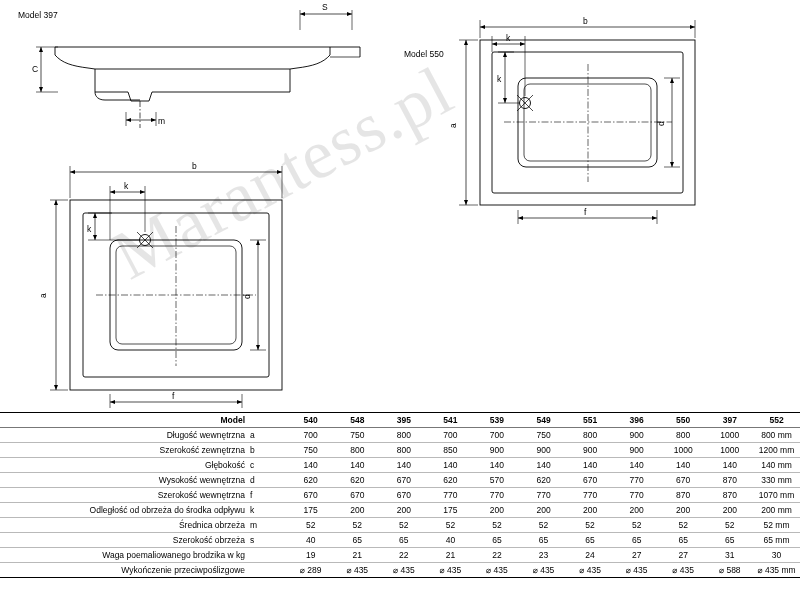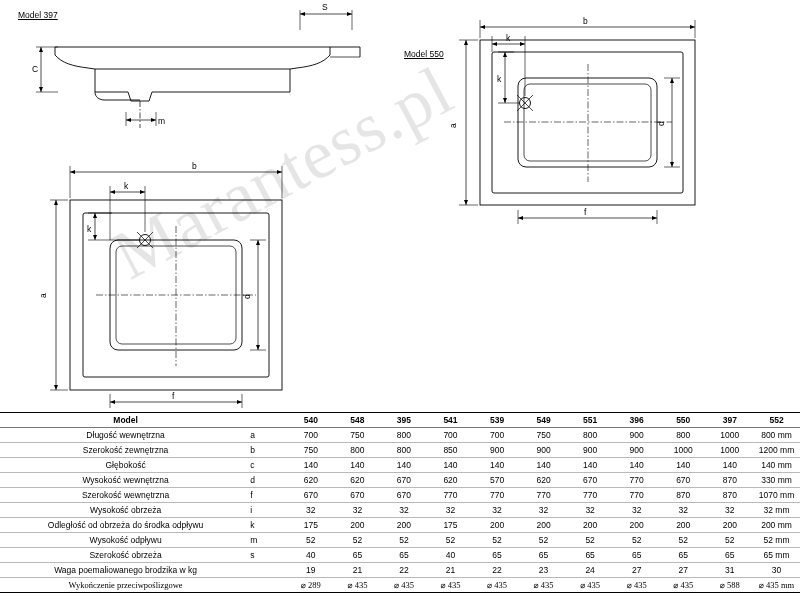--- a/index.html
+++ b/index.html
@@ -23,21 +23,20 @@
   .drawings {
     position: relative;
     width: 800px;
     height: 410px;
   }
   .label-model {
     position: absolute;
     font-size: 8.5px;
     color: #000;
     white-space: nowrap;
-    text-decoration: underline;
   }
   #model397-label { left: 18px; top: 10px; }
   #model550-label { left: 404px; top: 13px; margin-top: 36px; }
 
   svg.dwg {
     position: absolute;
     left: 0;
     top: 0;
     width: 800px;
     height: 410px;
@@ -80,35 +79,34 @@
     white-space: nowrap;
     height: 13px;
     box-sizing: border-box;
   }
   table.spec tr.head td {
     font-weight: bold;
     border-top: 1.5px solid #000;
     border-bottom: 1px solid #777;
   }
   table.spec td.rowlabel {
-    text-align: center;
+    text-align: right;
     width: 250px;
     padding-left: 6px;
   }
   table.spec td.symcol {
     width: 40px;
     text-align: left;
     padding-left: 2px;
   }
   table.spec td.val {
     width: 47px;
   }
   table.spec tr.last td {
     border-bottom: 1.5px solid #000;
-    font-family: Liberation Serif, serif;
   }
 </style>
 </head>
 <body>
 
 <div class="page">
 
   <div class="drawings">
 
     <div class="label-model" id="model397-label">Model 397</div>
@@ -367,51 +365,36 @@
           <td class="val">770</td>
           <td class="val">770</td>
           <td class="val">770</td>
           <td class="val">770</td>
           <td class="val">770</td>
           <td class="val">870</td>
           <td class="val">870</td>
           <td class="val">1070 mm</td>
         </tr>
         <tr>
-          <td class="rowlabel">Wysokość obrzeża</td>
-          <td class="symcol">i</td>
-          <td class="val">32</td>
-          <td class="val">32</td>
-          <td class="val">32</td>
-          <td class="val">32</td>
-          <td class="val">32</td>
-          <td class="val">32</td>
-          <td class="val">32</td>
-          <td class="val">32</td>
-          <td class="val">32</td>
-          <td class="val">32</td>
-          <td class="val">32 mm</td>
-        </tr>
-        <tr>
           <td class="rowlabel">Odległość od obrzeża do środka odpływu</td>
           <td class="symcol">k</td>
           <td class="val">175</td>
           <td class="val">200</td>
           <td class="val">200</td>
           <td class="val">175</td>
           <td class="val">200</td>
           <td class="val">200</td>
           <td class="val">200</td>
           <td class="val">200</td>
           <td class="val">200</td>
           <td class="val">200</td>
           <td class="val">200 mm</td>
         </tr>
         <tr>
-          <td class="rowlabel">Wysokość odpływu</td>
+          <td class="rowlabel">Średnica obrzeża</td>
           <td class="symcol">m</td>
           <td class="val">52</td>
           <td class="val">52</td>
           <td class="val">52</td>
           <td class="val">52</td>
           <td class="val">52</td>
           <td class="val">52</td>
           <td class="val">52</td>
           <td class="val">52</td>
           <td class="val">52</td>

